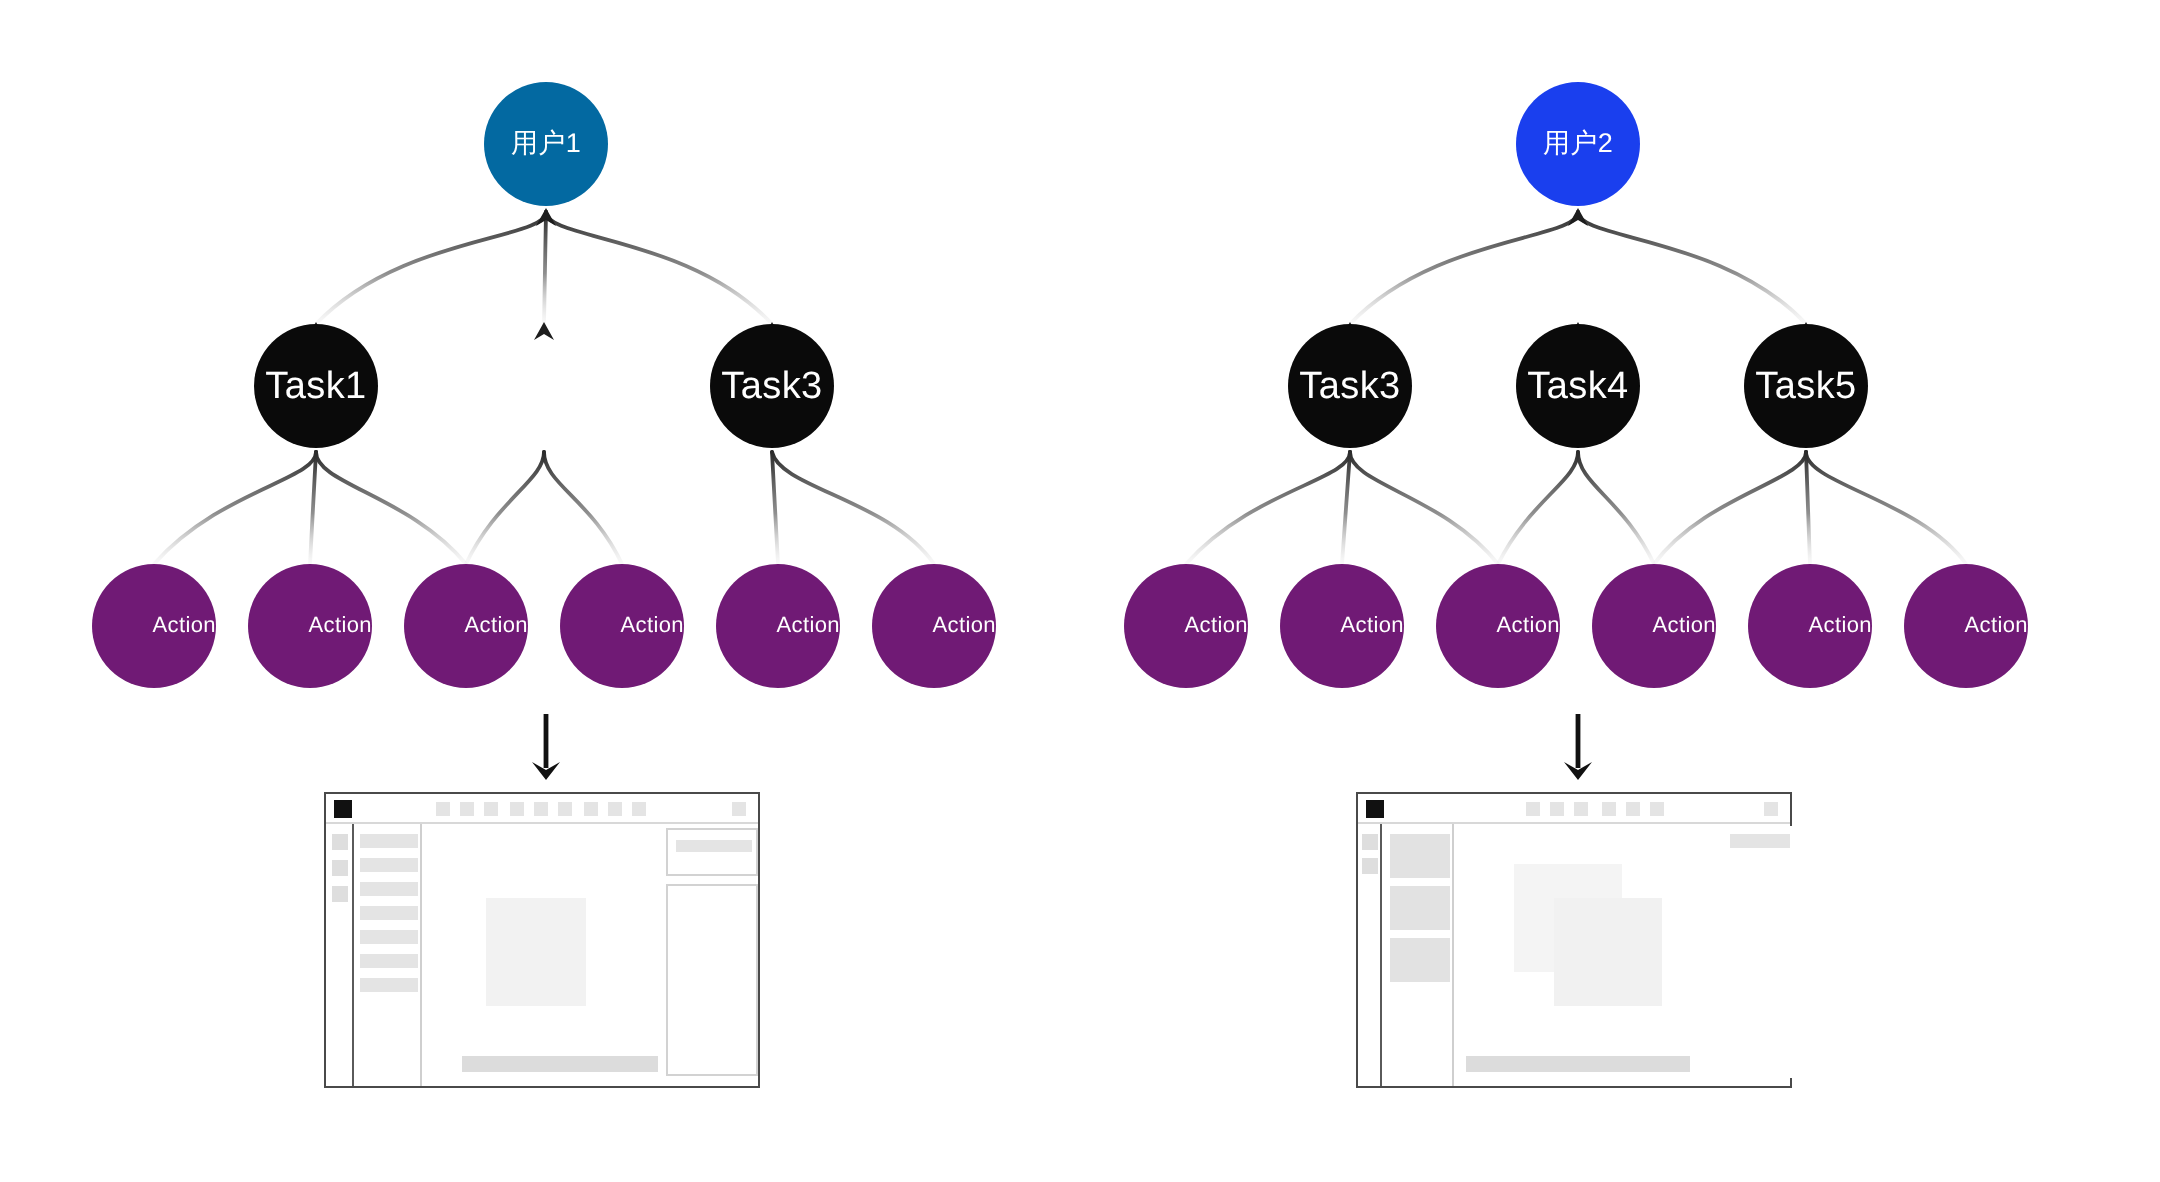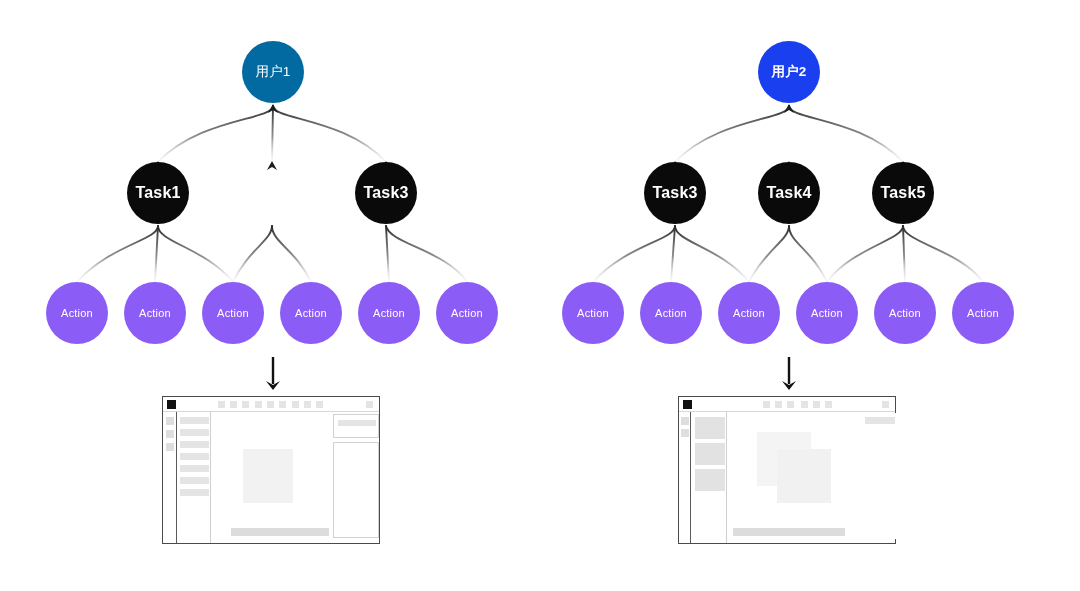--- a/index.html
+++ b/index.html
@@ -39,29 +39,29 @@
     line-height: 1;
   }
   .node-user {
     width: 62px; height: 62px;
     font-size: 13.5px;
     letter-spacing: 0.2px;
   }
   .node-task {
     width: 62px; height: 62px;
     background: #0a0a0a;
-    font-size: 16px;
+    font-size: 19px;
     letter-spacing: 0.2px;
-    font-weight: bold;
   }
   .node-action {
     width: 62px; height: 62px;
-    background: #8b5cf6;
+    background: #701a75;
     font-size: 11px;
     letter-spacing: 0.2px;
+    justify-content: flex-end;
   }
   
   .mockup {
     position: absolute;
     background: #ffffff;
     border: 1.5px solid #4a4a4a;
     box-sizing: border-box;
   }
   .mk-titlebar {
     position: absolute;
@@ -214,21 +214,21 @@
   <div class="node node-action" style="left:280px; top:282px;">
     <span>Action</span>
   </div>
   <div class="node node-action" style="left:358px; top:282px;">
     <span>Action</span>
   </div>
   <div class="node node-action" style="left:436px; top:282px;">
     <span>Action</span>
   </div>
 
-  <div class="node node-user" style="left:758px; top:41px; background:#1a3fee;font-weight:bold;">
+  <div class="node node-user" style="left:758px; top:41px; background:#1a3fee;">
     <span>用户2</span>
   </div>
 
   <div class="node node-task" style="left:644px; top:162px;">
     <span>Task3</span>
   </div>
   <div class="node node-task" style="left:758px; top:162px;">
     <span>Task4</span>
   </div>
   <div class="node node-task" style="left:872px; top:162px;text-align:center;">

